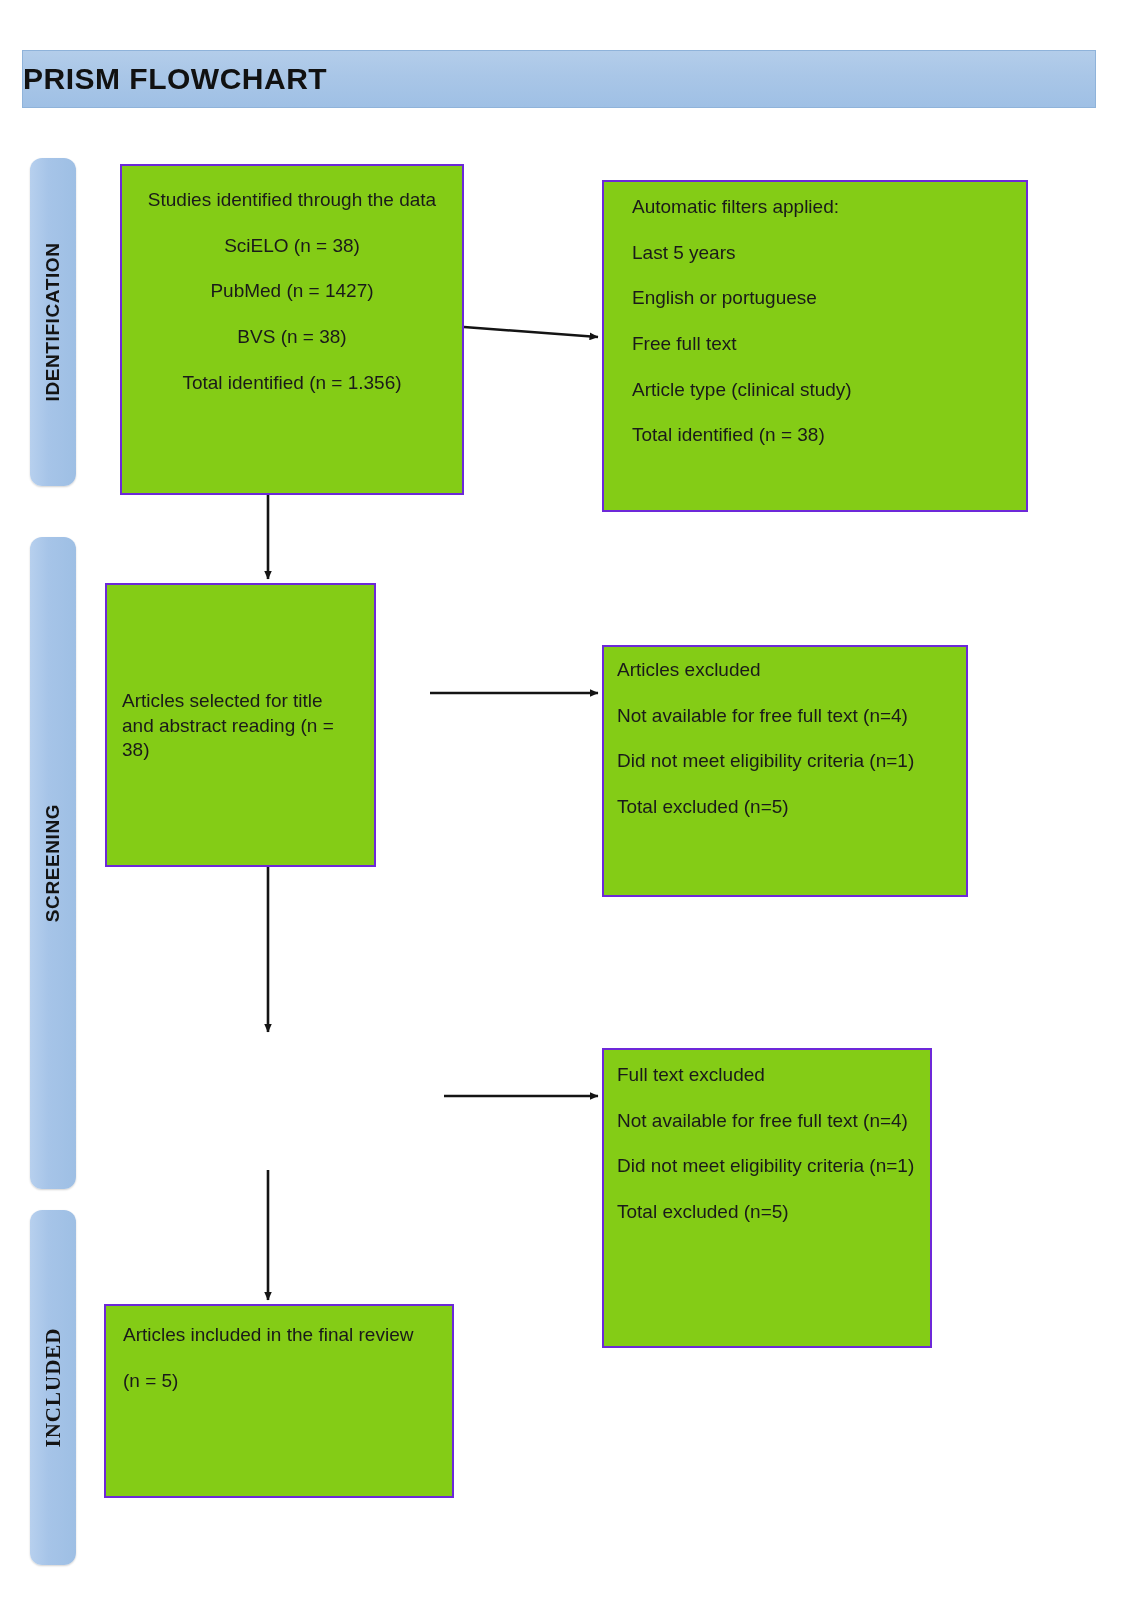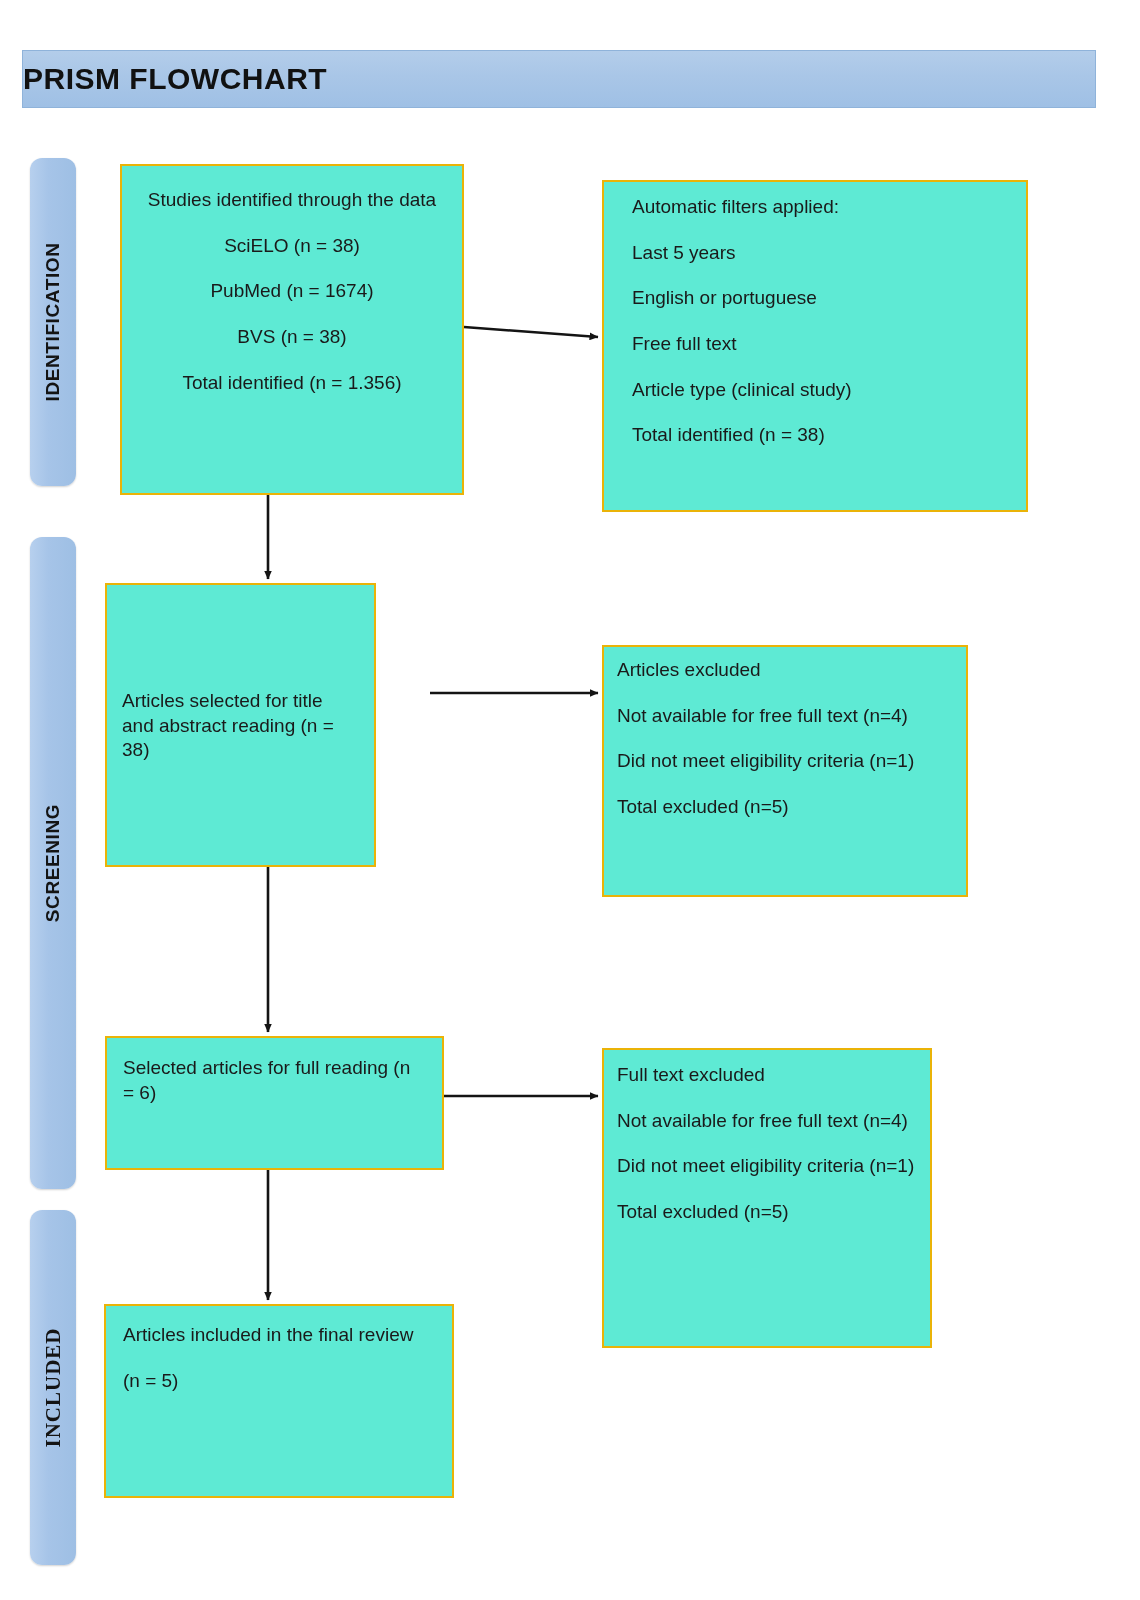--- a/index.html
+++ b/index.html
@@ -64,22 +64,22 @@
     font-size: 21px;
     letter-spacing: 1px;
   }
   #phase-identification { left: 30px; top: 158px;  height: 328px; }
   #phase-screening      { left: 30px; top: 537px;  height: 652px; }
   #phase-included       { left: 30px; top: 1210px; height: 355px; }
 
   
   .flow-box {
     position: absolute;
-    border: 2px solid #eab308;
-    background: #5eead4;
+    border: 2px solid #6d28d9;
+    background: #84cc16;
     box-sizing: border-box;
   }
   .flow-box .box-inner {
     position: absolute;
     left: 0; right: 0;
   }
   .flow-box p {
     margin: 0;
     font-family: "Liberation Sans", sans-serif;
     font-size: 19px;
@@ -157,21 +157,21 @@
 
     <line x1="444" y1="1096" x2="598" y2="1096" stroke="#141414" stroke-width="2.6" marker-end="url(#arrowhead)"></line>
 
     <line x1="268" y1="1170" x2="268" y2="1300" stroke="#141414" stroke-width="2.6" marker-end="url(#arrowhead)"></line>
   </svg>
 
   <div class="flow-box" id="box-identified">
     <div class="box-inner centered spaced">
       <p>Studies identified through the data</p>
       <p>SciELO (n = 38)</p>
-      <p>PubMed (n = 1674)</p>
+      <p>PubMed (n = 1427)</p>
       <p>BVS (n = 38)</p>
       <p>Total identified (n = 1.356)</p>
     </div>
   </div>
 
   <div class="flow-box" id="box-filters">
     <div class="box-inner left spaced">
       <p>Automatic filters  applied:</p>
       <p>Last 5 years</p>
       <p>English or portuguese</p>
@@ -189,25 +189,20 @@
 
   <div class="flow-box" id="box-excluded1">
     <div class="box-inner left spaced">
       <p>Articles excluded</p>
       <p>Not available for free full text (n=4)</p>
       <p>Did not meet eligibility criteria (n=1)</p>
       <p>Total excluded (n=5)</p>
     </div>
   </div>
 
-  <div class="flow-box" id="box-fullread">
-    <div class="box-inner left">
-      <p>Selected articles for full reading (n = 6)</p>
-    </div>
-  </div>
 
   <div class="flow-box" id="box-excluded2">
     <div class="box-inner left spaced">
       <p>Full text excluded</p>
       <p>Not available for free full text (n=4)</p>
       <p>Did not meet eligibility criteria (n=1)</p>
       <p>Total excluded (n=5)</p>
     </div>
   </div>
 

